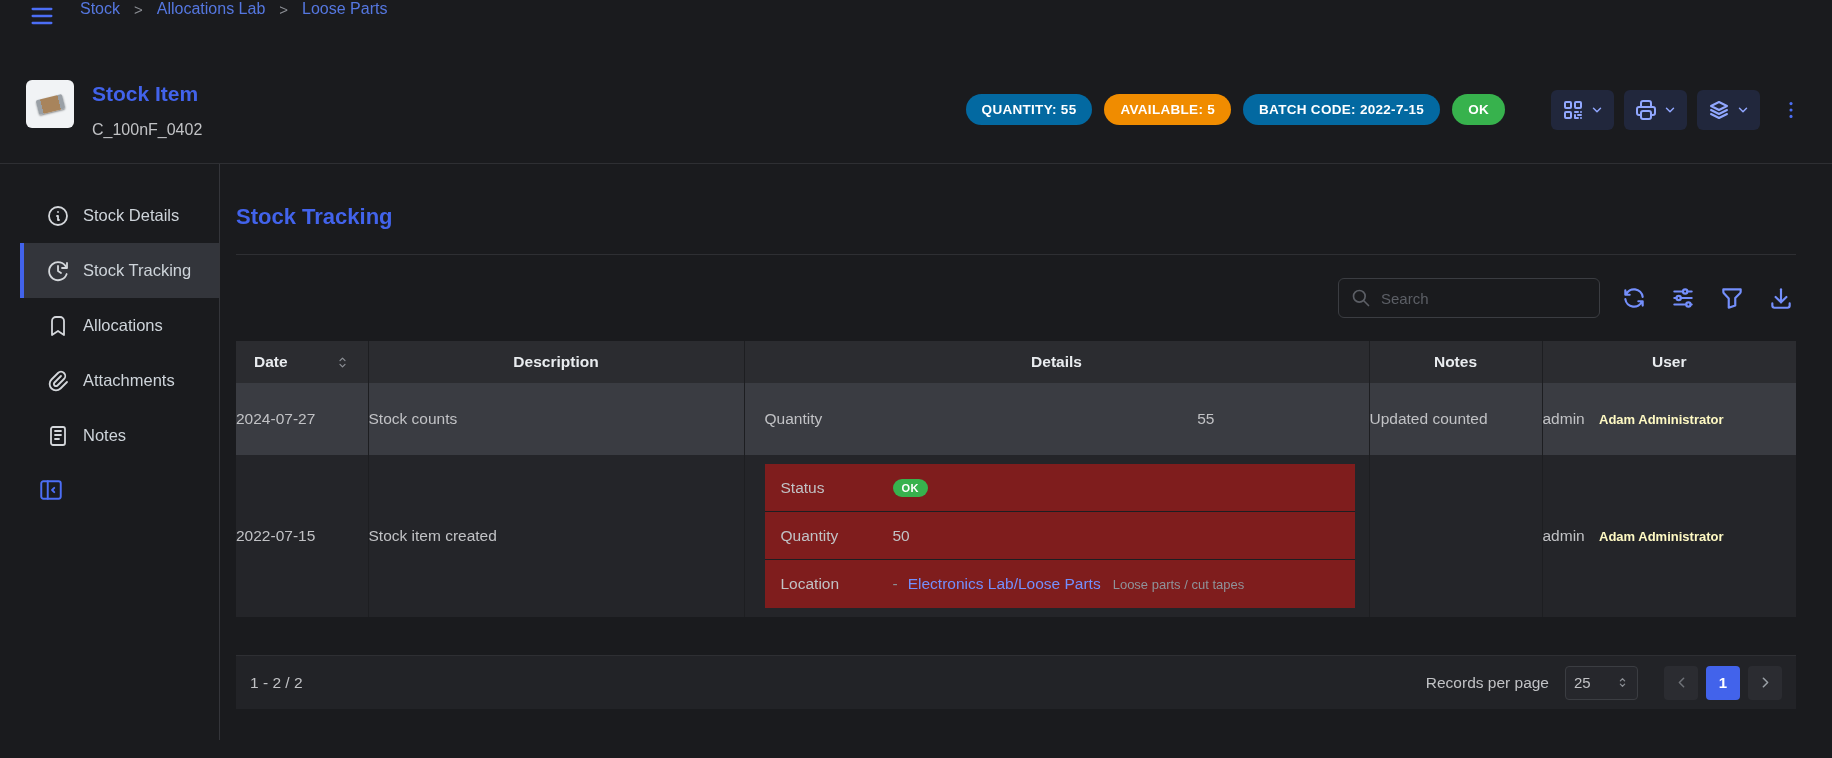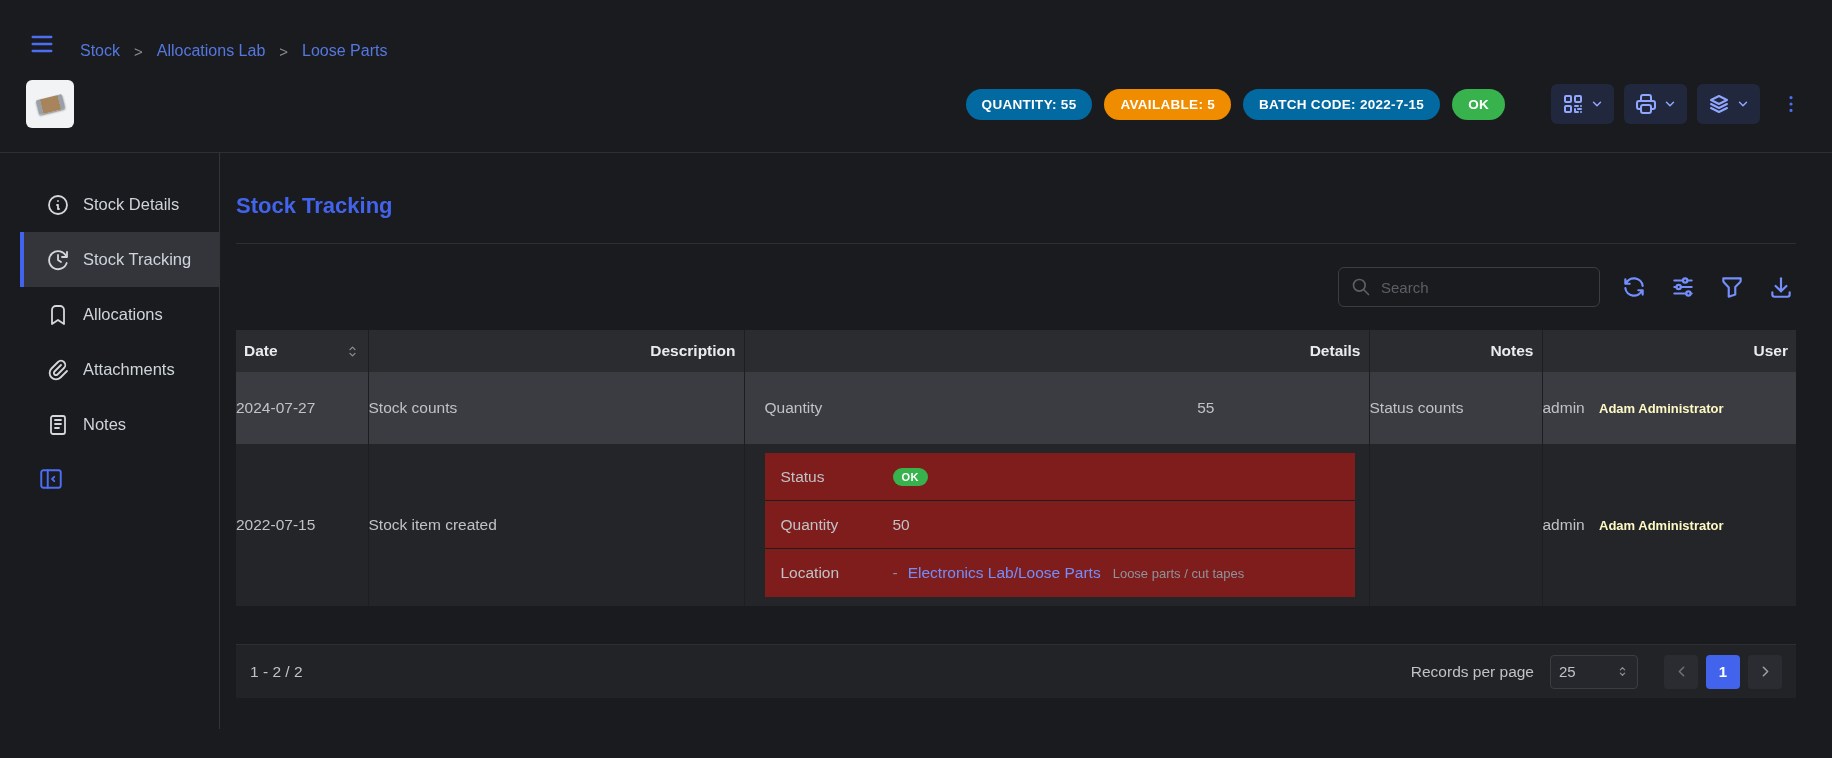--- a/index.html
+++ b/index.html
@@ -12,21 +12,21 @@
     overflow: hidden;
   }
   svg { display: block; }
   a { text-decoration: none; cursor: pointer; }
   button { background: none; border: none; cursor: pointer; font-family: inherit; }
 
   
   .topbar {
     height: 60px;
     display: flex;
-    align-items: flex-end;
+    align-items: flex-start;
     gap: 22px;
     padding: 0 26px;
   }
   .menu-btn { color: #4c6ef5; padding: 2px; }
   .breadcrumb { display: flex; align-items: center; gap: 14px; font-size: 16px; }
   .breadcrumb a { color: #5577e0; }
   .crumb-sep { color: #8b8e94; font-size: 15px; }
 
   
   .page-header {
@@ -134,24 +134,24 @@
   
   table.tracking {
     width: 1560px;
     border-collapse: collapse;
     table-layout: fixed;
     font-size: 15.5px;
   }
   table.tracking th {
     background: #2b2c30;
     height: 42px;
-    text-align: right;
+    text-align: center;
     font-weight: 700;
     color: #e9ecef;
-    padding: 0 8px;
+    padding: 0 18px;
     border-left: 1px solid #1d1e21;
   }
   table.tracking th:first-child { border-left: none; }
   .th-flex { display: flex; align-items: center; justify-content: space-between; }
   .sort-icon { color: #8b8e94; }
 
   table.tracking td {
     padding: 0;
     border-left: 1px solid #1d1e21;
     vertical-align: middle;
@@ -192,21 +192,21 @@
     height: 54px;
     margin-top: 38px;
     background: #222327;
     border-top: 1px solid #2e2f33;
     display: flex; align-items: center; justify-content: space-between;
     padding: 0 14px;
     font-size: 15.5px;
   }
   .footer-right { display: flex; align-items: center; gap: 16px; }
   .pp-select {
-    width: 88px; height: 34px;
+    width: 73px; height: 34px;
     border: 1px solid #3b3d42; border-radius: 4px;
     background: #26272c;
     display: flex; align-items: center; justify-content: space-between;
     padding: 0 8px;
     font-size: 15px; color: #c1c2c5;
     cursor: pointer;
   }
   .pp-select .sort-icon { color: #8b8e94; }
   .pagination { display: flex; gap: 8px; margin-left: 10px; }
   .page-btn {
@@ -233,20 +233,24 @@
     <a>Allocations Lab</a>
     <span class="crumb-sep">&gt;</span>
     <a>Loose Parts</a>
   </nav>
 </header>
 
 <section class="page-header">
   <div class="header-left">
     <div class="thumb">
       <div class="cap-img"></div>
+    </div>
+    <div class="title-block">
+      <div class="page-title">Stock Item</div>
+      <div class="page-subtitle">C_100nF_0402</div>
     </div>
   </div>
   <div class="header-right">
     <div class="badges">
       <span class="badge badge-blue">QUANTITY: 55</span>
       <span class="badge badge-orange">AVAILABLE: 5</span>
       <span class="badge badge-blue">BATCH CODE: 2022-7-15</span>
       <span class="badge badge-green">OK</span>
     </div>
     <div class="header-toolbar">
@@ -435,21 +439,21 @@
       <tbody>
         <tr class="row-highlight">
           <td class="cell-pad">2024-07-27</td>
           <td class="cell-pad">Stock counts</td>
           <td>
             <div class="kv">
               <span class="kv-key">Quantity</span>
               <span class="kv-value">55</span>
             </div>
           </td>
-          <td class="cell-pad">Status counts</td>
+          <td class="cell-pad">Updated counted</td>
           <td class="cell-pad">
             <span class="username">admin</span>
             <span class="fullname">Adam Administrator</span>
           </td>
         </tr>
         <tr class="row-normal">
           <td class="cell-pad">2022-07-15</td>
           <td class="cell-pad">Stock item created</td>
           <td>
             <div class="sub-rows">

